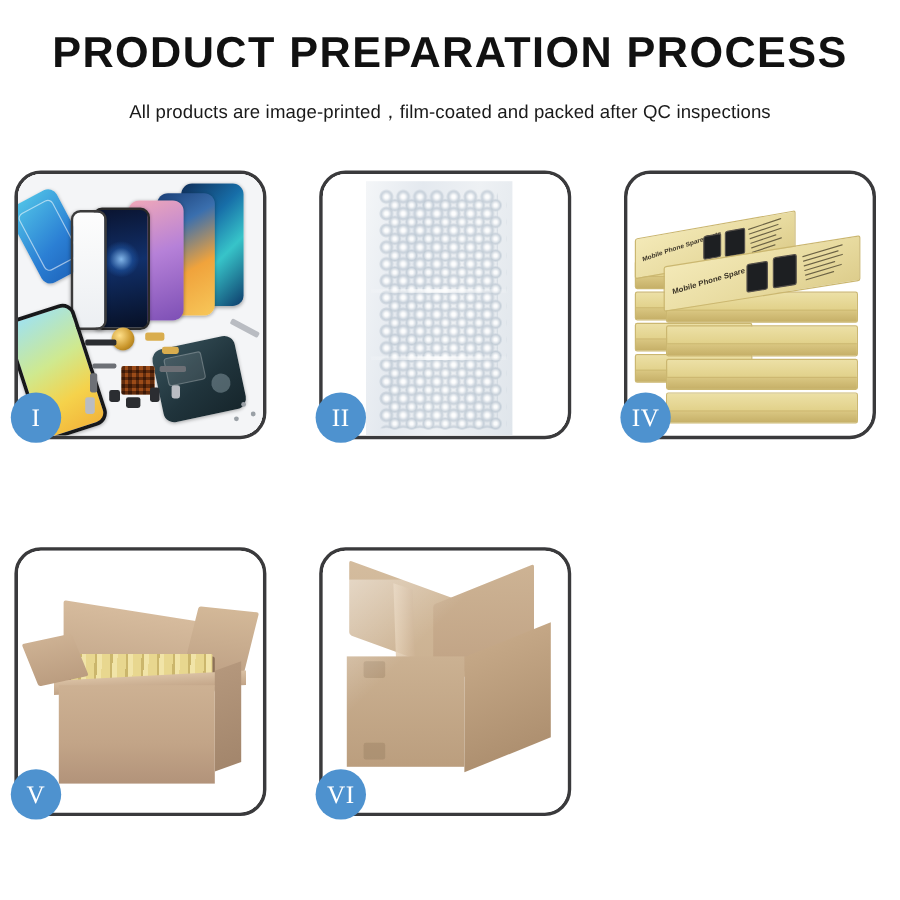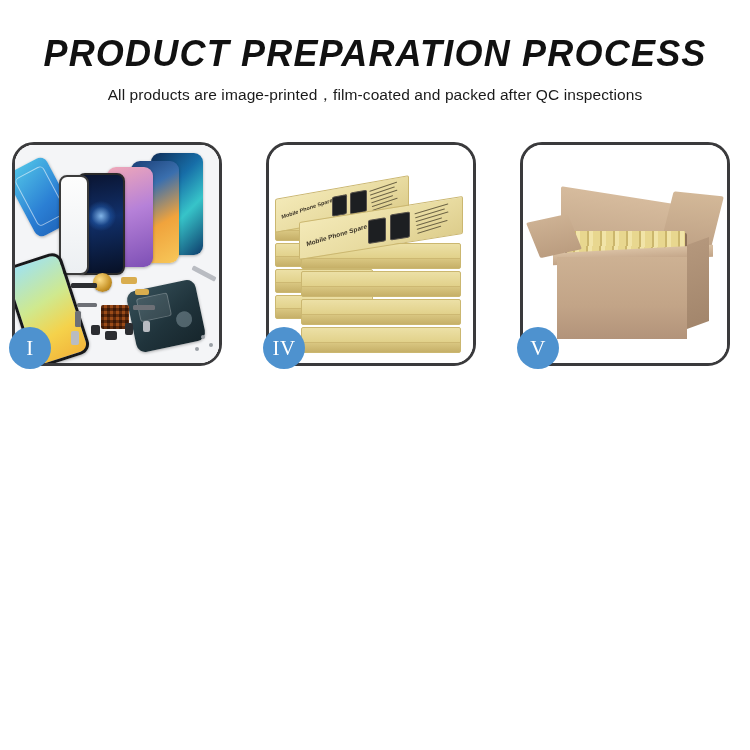--- a/index.html
+++ b/index.html
@@ -16,29 +16,28 @@
   }
 
   
   #header {
     position: absolute;
     top: 0; left: 0;
     width: 750px;
     text-align: center;
   }
   #page-title {
-    margin: 0;
-    padding-top: 36px;
+    margin: 8px;
+    padding-top: 18px;
     font-size: 36px;
     font-weight: 700;
     letter-spacing: 1.2px;
     color: #111111;
     line-height: 1;
     font-family: "Liberation Sans", sans-serif;
-    font-style: italic;
   }
   #page-subtitle {
     margin: 0;
     padding-top: 13px;
     font-size: 15.5px;
     font-weight: 400;
     color: #1a1a1a;
     letter-spacing: 0.1px;
     font-family: "Liberation Sans", sans-serif;
   }
@@ -409,20 +408,31 @@
       <div class="part dark" style="left:110px;top:178px;width:8px;height:12px;border-radius:2px;"></div>
       <div class="part silver" style="left:128px;top:176px;width:7px;height:11px;border-radius:2px;"></div>
       <div class="screw" style="left:186px;top:190px;"></div>
       <div class="screw" style="left:194px;top:198px;"></div>
       <div class="screw" style="left:180px;top:202px;"></div>
       <div class="part silver" style="left:176px;top:126px;width:26px;height:5px;transform:rotate(28deg);"></div>
     </div>
     <div class="badge">I</div>
   </div>
 
+  <div class="panel">
+    <div class="panel-media">
+      <div class="bw-wrap"></div>
+      <div class="bw-sheet"></div>
+      <div class="bw-bubbles"></div>
+      <div class="bw-bubbles2"></div>
+      <div class="bw-seam" style="top:96px;"></div>
+      <div class="bw-seam" style="top:152px;"></div>
+    </div>
+    <div class="badge">II</div>
+  </div>
 
 
   <div class="panel">
     <div class="panel-media">
       <div class="stack">
 
         <div class="sbox" style="left:6px;top:150px;width:96px;height:22px;">
             <span class="side"></span>
           </div>
         <div class="sbox" style="left:6px;top:124px;width:96px;height:22px;">
@@ -487,14 +497,27 @@
       <div class="c5-inner"></div>
       <div class="c5-goods"></div>
       <div class="c5-rim"></div>
       <div class="c5-flap-left"></div>
       <div class="c5-side"></div>
       <div class="c5-body"></div>
     </div>
     <div class="badge">V</div>
   </div>
 
+  <div class="panel">
+    <div class="panel-media">
+      <div class="c6-top"></div>
+      <div class="c6-top2"></div>
+      <div class="c6-tape"></div>
+      <div class="c6-right"></div>
+      <div class="c6-front"></div>
+      <div class="c6-tab" style="left:34px;top:92px;"></div>
+      <div class="c6-tab" style="left:34px;top:160px;"></div>
+      <div class="c6-wrap"></div>
+    </div>
+    <div class="badge">VI</div>
+  </div>
 
 </div>
 
 </body></html>

